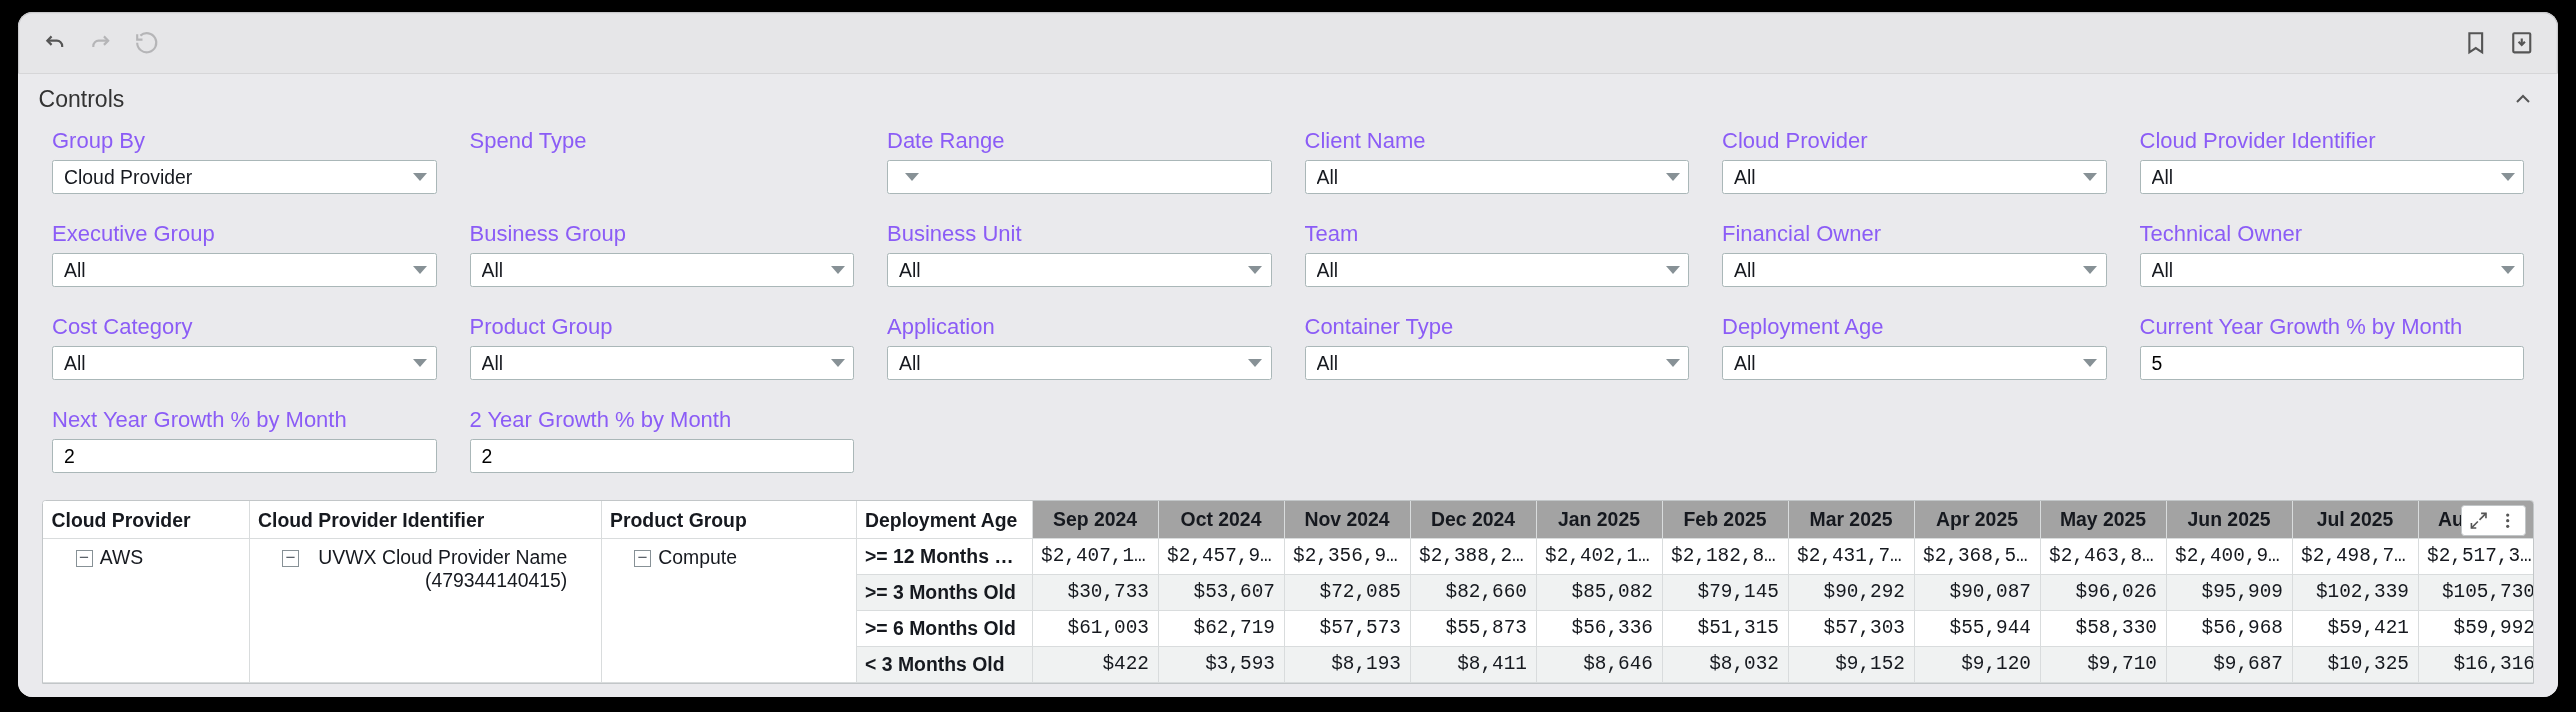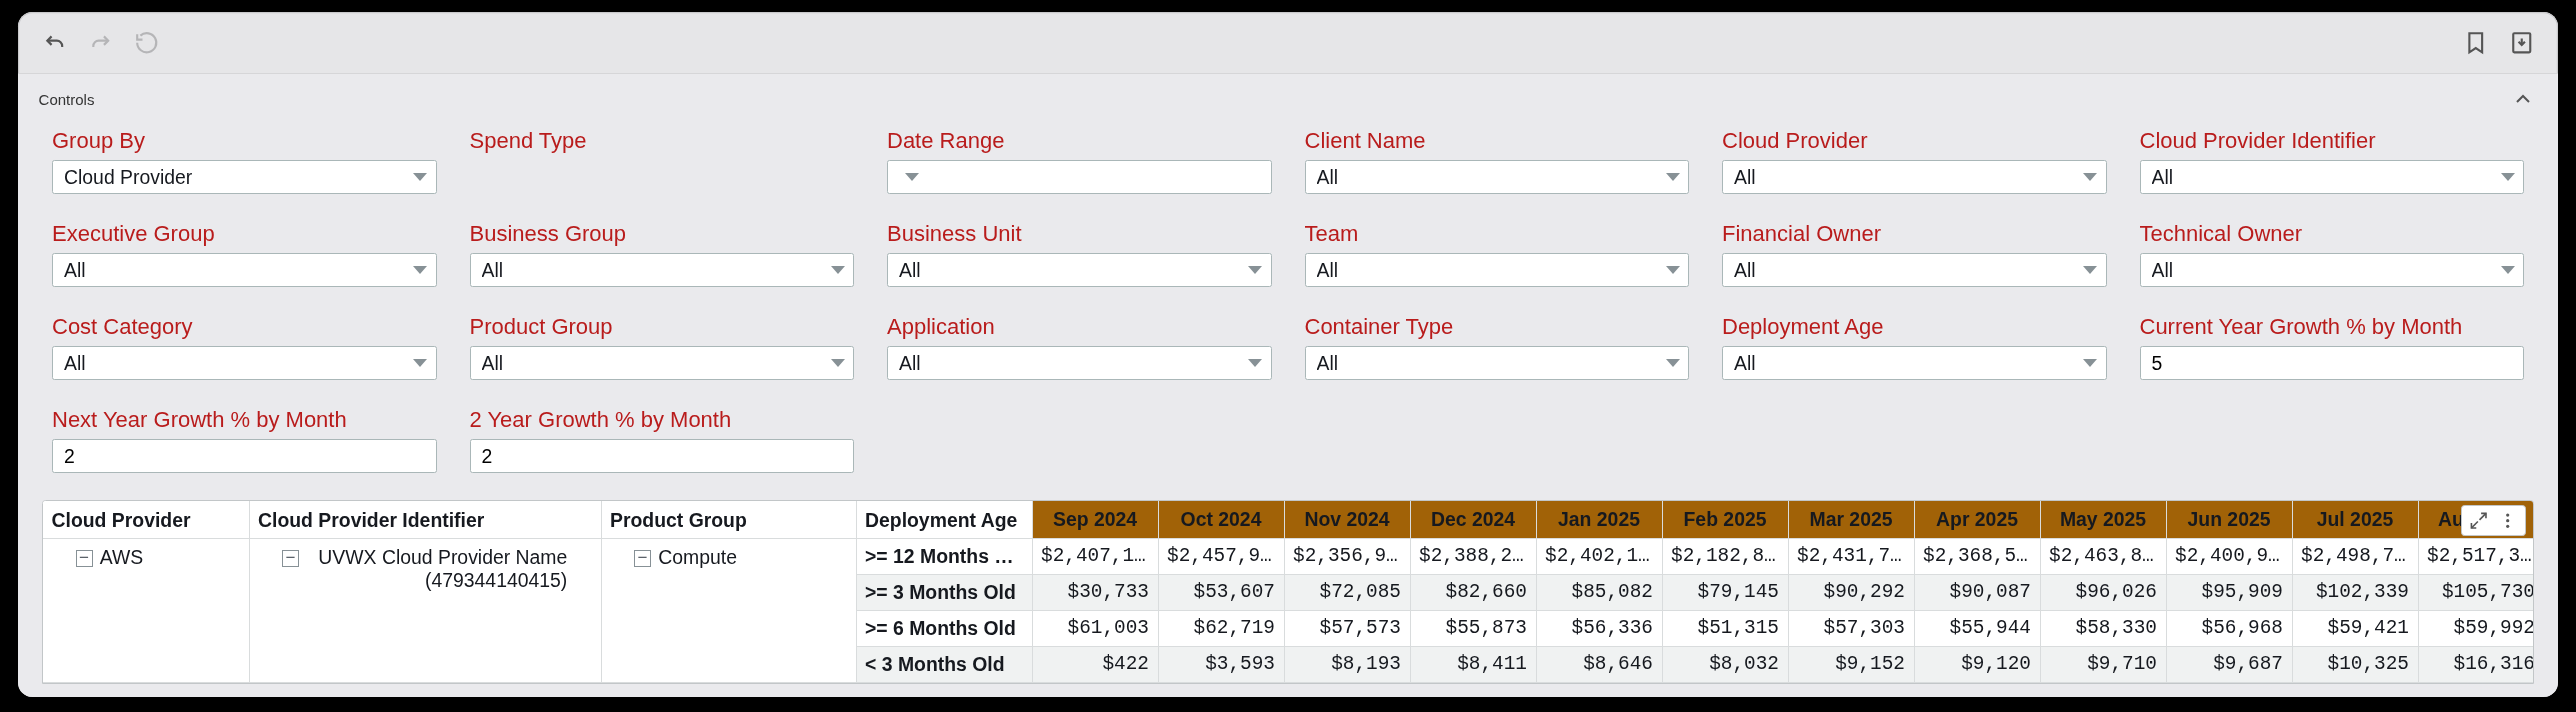--- a/index.html
+++ b/index.html
@@ -44,36 +44,36 @@
     border-top: 1.2px solid #d6d6d8;
     border-radius: 0 0 14.6px 14.6px;
     padding-top: 6px;
   }
 
   
   .controls-header {
     display: flex;
     align-items: center;
     padding: 4.9px 20.6px 4.9px 20.6px;
-    font-size: 15px;
+    font-size: 23px;
     color: #333;
   }
   .controls-header .title { }
   .controls-header .chev { margin-left: auto; width: 29px; height: 29px; display:flex; align-items:center; justify-content:center; cursor:pointer; color:#555; }
   .controls-header .chev svg { width: 24px; height: 24px; }
 
   
   .controls-grid {
     display: grid;
     grid-template-columns: repeat(6, 1fr);
     gap: 27px 33px;
     padding: 9.7px 34px 27px 34px;
   }
   .ctrl-label {
-    color: #b91c1c;
+    color: #8b5cf6;
     font-size: 22px;
     margin-bottom: 6px;
   }
   .sel, .inp {
     width: 100%;
     height: 34px;
     background: #fff;
     border: 1.2px solid #aab7b8;
     border-radius: 2.4px;
     display: flex;
@@ -108,21 +108,21 @@
   th, td {
     font-size: 19.4px;
     padding: 6px 8.5px;
     border-right: 0.6px solid #d9dcdd;
     border-bottom: 0.6px solid #d9dcdd;
     white-space: nowrap;
     overflow: hidden;
     text-overflow: ellipsis;
   }
   thead th {
-    background: #a16207;
+    background: #a3a3a3;
     font-weight: 700;
     color: #16191f;
     text-align: left;
     height: 34px;
   }
   thead th.month { text-align: center; }
   tbody td { height: 32px; }
   tbody td.num { text-align: right; font-family: Liberation Mono, monospace; }
   tbody tr:nth-child(odd) td.body-cell { background: #fff; }
   tbody tr:nth-child(even) td.body-cell { background: #f0f2f2; }

